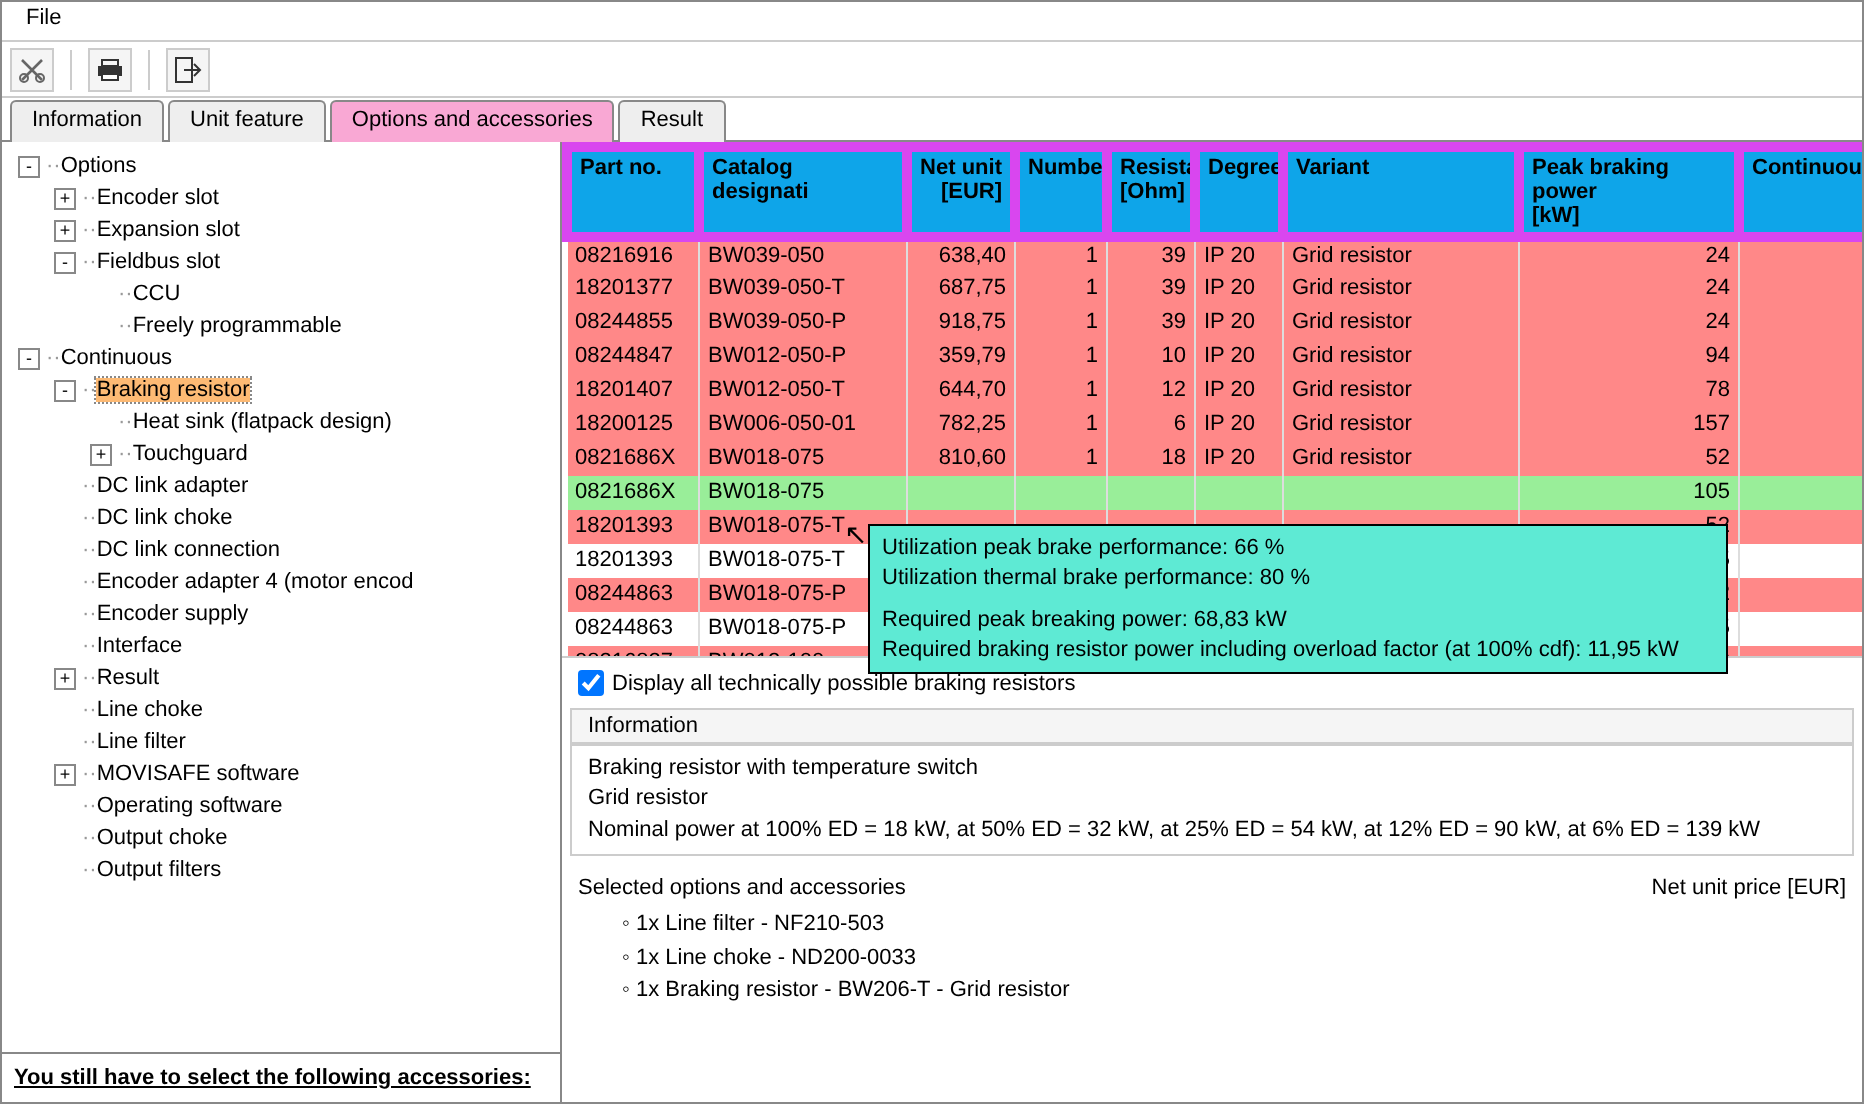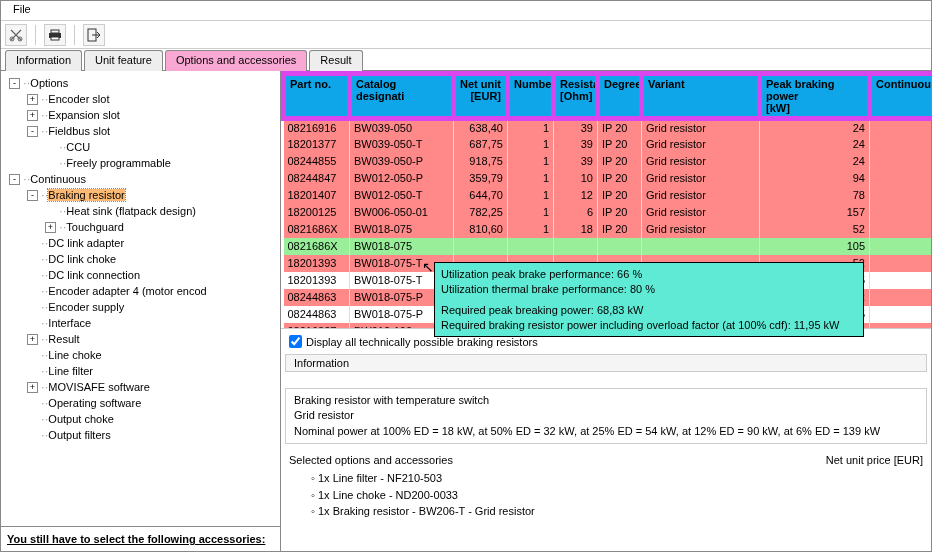--- a/index.html
+++ b/index.html
@@ -26,21 +26,21 @@
 .gridwrap { height: 258px; overflow: hidden; border-bottom: 1px solid #ccc; }
 table.grid { border-collapse: collapse; width: 100%; table-layout: fixed; }
 table.grid th { background: #0ea5e9; border: 5px solid #d946ef; font-weight: bold; padding: 2px 4px; text-align: left; vertical-align: top; height: 28px; overflow: hidden; }
 table.grid td { border-right: 1px solid #ddd; padding: 0 4px; height: 17px; overflow: hidden; white-space: nowrap; }
 .row-red td { background: #f88; }
 .row-green td { background: #9e9; }
 .row-white td { background: #fff; }
 .num { text-align: right; }
 .chk { padding: 6px 8px; display: flex; align-items: center; gap: 4px; }
 .info-h { padding: 2px 8px; border: 1px solid #ccc; background: #f5f5f5; margin: 0 4px; }
-.info-body { border: 1px solid #ccc; margin: 16px 4px 6px 4px; padding: 4px 8px; line-height: 1.4; }
+.info-body { border: 1px solid #ccc; margin: 0 4px 6px 4px; padding: 4px 8px; line-height: 1.4; }
 .selacc { padding: 4px 8px; display: flex; justify-content: space-between; }
 .selacc-list { padding: 0 30px; line-height: 1.5; }
 .tooltip { position: absolute; left: 433px; top: 261px; width: 430px; background: #5eead4; border: 1px solid #000; padding: 4px 6px; line-height: 1.35; z-index: 100; }
 .cursor { position: absolute; left: 421px; top: 258px; z-index: 101; font-size: 14px; pointer-events:none; }
 svg { display: block; }
 </style>
 </head>
 <body>
 
 <div class="menubar">

